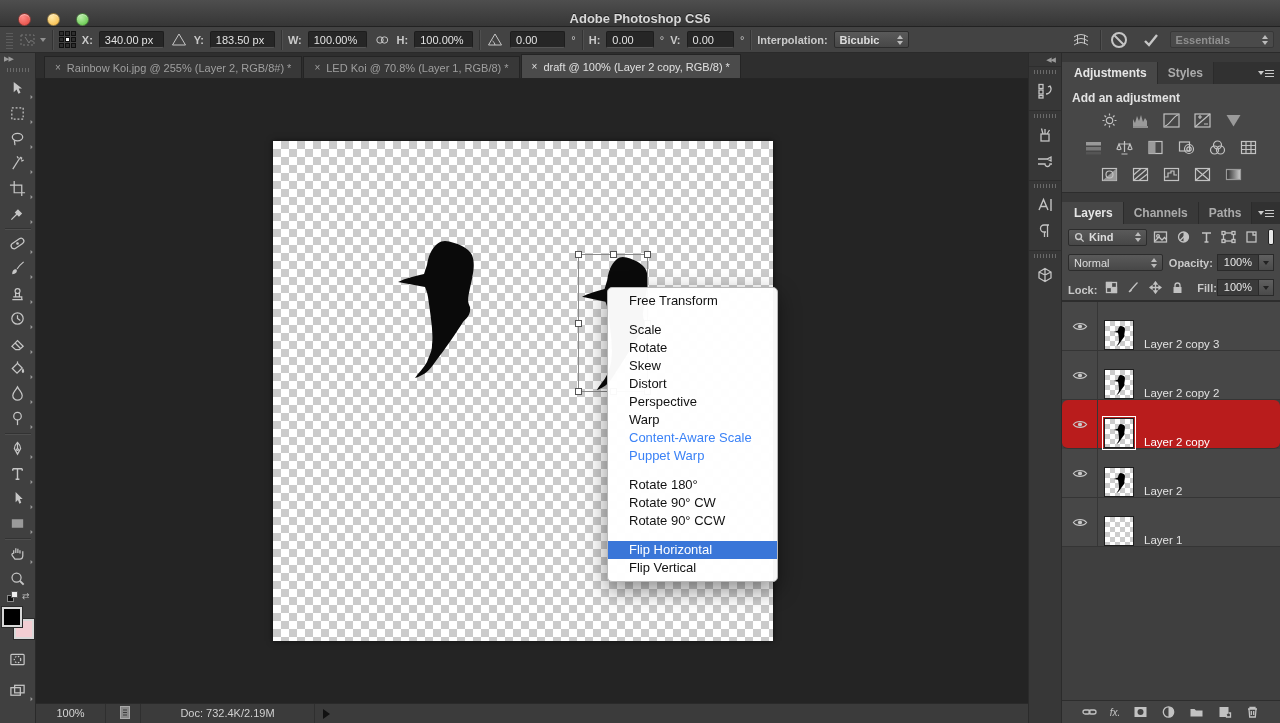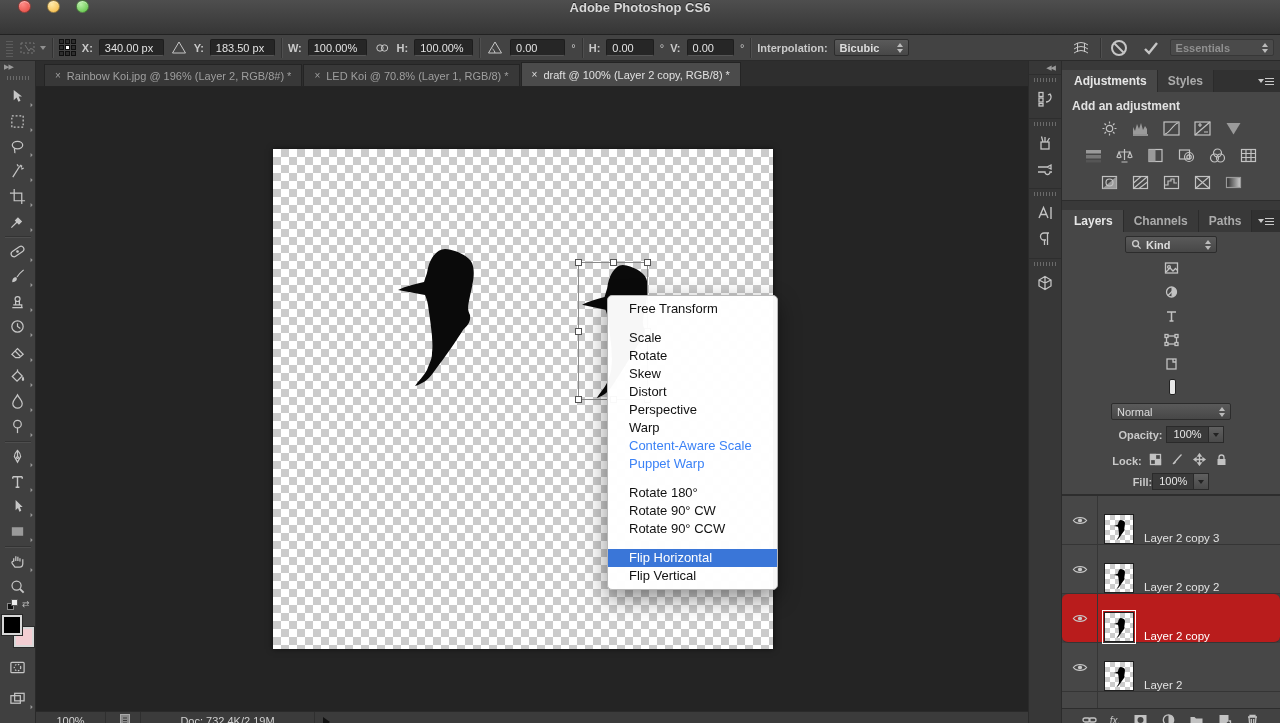--- a/index.html
+++ b/index.html
@@ -1,20 +1,20 @@
 <!DOCTYPE html>
 <html><head>
 <meta charset="utf-8">
 <style>
   * { margin:0; padding:0; box-sizing:border-box; }
   html,body { width:1280px; height:723px; overflow:hidden; }
   body { font-family:"Liberation Sans",sans-serif; background:#3c3c3c; position:relative; color:#ccc; font-size:11px; -webkit-font-smoothing:antialiased; }
 
   
-  .titlebar { height:35px; background:linear-gradient(#4e4e4e,#363636); border-bottom:1px solid #222; display:flex; align-items:flex-start; position:relative; }
+  .titlebar { height:27px; background:linear-gradient(#4e4e4e,#363636); border-bottom:1px solid #222; display:flex; align-items:flex-end; position:relative; }
   .traffic { display:flex; gap:16px; margin-left:18px; }
   .tl { width:13px; height:13px; border-radius:50%; border:1px solid rgba(0,0,0,.4); box-shadow:inset 0 1px 1px rgba(255,255,255,.5); }
   .tl.red { background:radial-gradient(circle at 35% 30%, #ff8a85,#e2463d); }
   .tl.yellow { background:radial-gradient(circle at 35% 30%, #ffe9a8,#f6b73d); }
   .tl.green { background:radial-gradient(circle at 35% 30%, #b9f0a8,#57c13d); }
   .title { position:absolute; left:0; right:0; text-align:center; font-weight:bold; font-size:13px; color:#d8d8d8; text-shadow:0 -1px 0 #222; }
 
   
   .optionsbar { height:26px; background:#434343; border-bottom:1px solid #2a2a2a; display:flex; align-items:center; gap:6px; padding:0 6px; }
   .grip-v { width:7px; height:18px; background:repeating-linear-gradient(0deg,#5c5c5c 0 1px,transparent 1px 3px); }
@@ -103,21 +103,21 @@
   .pmenu .tri { position:absolute; left:0; top:3px; width:0; height:0; border-left:3px solid transparent; border-right:3px solid transparent; border-top:4px solid #c9c9c9; }
   .pmenu .lines { position:absolute; right:0; top:1px; width:9px; height:8px; background:repeating-linear-gradient(0deg,#c9c9c9 0 1px,transparent 1px 3px); }
 
   .adjpanel { background:#474747; border-bottom:1px solid #2d2d2d; }
   .adjhead { font-weight:bold; color:#e2e2e2; font-size:12px; padding:7px 0 2px 10px; }
   .adjrow { display:flex; justify-content:center; gap:9px; padding:4px 0; }
   .adj-ic { width:22px; height:19px; display:flex; align-items:center; justify-content:center; }
   .adj-ic svg { width:19px; height:17px; stroke:#c2c2c2; fill:none; stroke-width:1.2; }
 
   .layerspanel { flex:1; background:#474747; display:flex; flex-direction:column; margin-top:9px; min-height:0; }
-  .lrow { display:flex; align-items:center; gap:6px; padding:4px 6px;flex-direction:column; }
+  .lrow { display:flex; align-items:center; gap:6px; padding:4px 6px; }
   .kindbox { width:92px; justify-content:flex-start; gap:4px; }
   .kindbox svg { width:11px; height:11px; stroke:#ccc; fill:none; stroke-width:1.5; }
   .filt-ic { width:20px; height:18px; display:flex; align-items:center; justify-content:center; }
   .filt-ic svg { width:15px; height:14px; stroke:#c2c2c2; fill:none; stroke-width:1.3; }
   .filt-toggle { width:7px; height:16px; background:#e8e8e8; border:1px solid #222; border-radius:2px; margin-left:2px; }
   .selbox { flex:none; display:flex; align-items:center; justify-content:space-between; }
   .valbox { display:flex; align-items:center; }
   .valfield { background:#3a3a3a; border:1px solid #2a2a2a; height:17px; line-height:15px; padding:0 6px; color:#e6e6e6; }
   .valbtn { width:15px; height:17px; background:linear-gradient(#606060,#4a4a4a); border:1px solid #2a2a2a; border-left:none; display:flex; align-items:center; justify-content:center; }
   .valbtn i { width:0; height:0; border-left:3px solid transparent; border-right:3px solid transparent; border-top:4px solid #222; }
@@ -421,21 +421,21 @@
           <rect x="6" y="3.5" width="10" height="8"></rect>
         </svg>
         <span class="sub"></span>
       </div>
   </div>
 
   <div class="doccol">
     <div class="tabbar">
       <div class="doctab">
         <span class="tabclose">×</span>
-        <span>Rainbow Koi.jpg @ 196% (Layer 2, RGB/8#) *</span>
+        <span>Rainbow Koi.jpg @ 255% (Layer 2, RGB/8#) *</span>
       </div>
       <div class="doctab">
         <span class="tabclose">×</span>
         <span>LED Koi @ 70.8% (Layer 1, RGB/8) *</span>
       </div>
       <div class="doctab active">
         <span class="tabclose">×</span>
         <span>draft @ 100% (Layer 2 copy, RGB/8) *</span>
       </div>
     </div>

